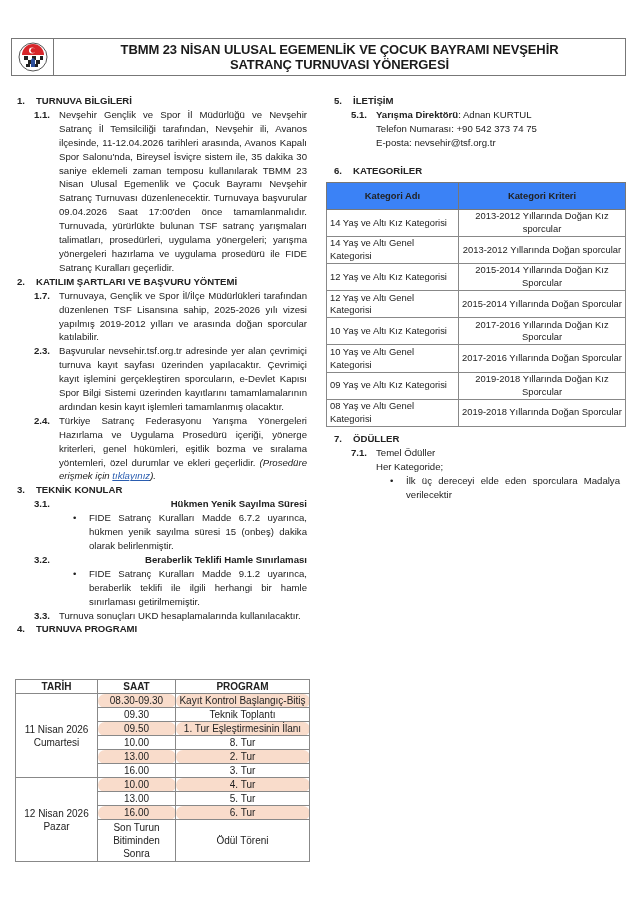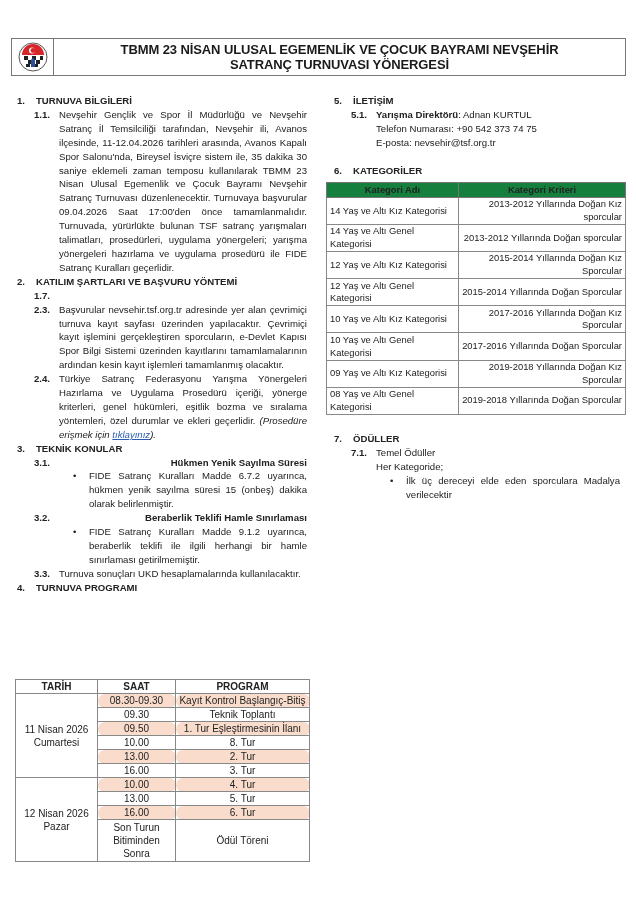--- a/index.html
+++ b/index.html
@@ -28,23 +28,23 @@
   .bold { font-weight: bold; }
 
   table { border-collapse: collapse; }
   .prog-table { position: absolute; left: 15px; top: 679px; width: 295px; font-size: 10px; }
   .prog-table th, .prog-table td { border: 1px solid #888; text-align: center; padding: 0 2px; height: 13.6px; line-height: 13px; }
   .prog-table th { font-weight: bold; background: #fff; }
   .prog-table td.date { background: #fff; }
   .prog-table tr.hl td.hlc { background: #f9dccb; border-radius: 7px; }
 
   .cat-table { position: absolute; left: 326px; top: 182px; width: 300px; font-size: 9.4px; }
-  .cat-table th { background: #15803d; border: 1px solid #777; height: 15px; line-height: 12px; font-weight: bold; }
+  .cat-table th { background: #3b82f6; border: 1px solid #777; height: 27px; line-height: 12px; font-weight: bold; }
   .cat-table td { border: 1px solid #888; height: 27.1px; line-height: 12.8px; padding: 0 3px; vertical-align: middle; }
-  .cat-table td.crit { text-align: right; }
+  .cat-table td.crit { text-align: center; }
 </style>
 </head>
 <body>
 
 <div class="header">
   <div class="logo-cell">
     <svg width="30" height="32" viewBox="0 0 30 32">
       <circle cx="15" cy="16" r="14" fill="#fff" stroke="#555" stroke-width="1"></circle>
       <path d="M4 14 A11 11 0 0 1 26 14 Z" fill="#d7262a"></path>
       <circle cx="14" cy="9.5" r="3" fill="#fff"></circle>
@@ -75,20 +75,21 @@
     <span class="sub-num">1.1.</span>
     <span class="sub-text">Nevşehir Gençlik ve Spor İl Müdürlüğü ve Nevşehir Satranç İl Temsilciliği tarafından, Nevşehir ili, Avanos ilçesinde, 11-12.04.2026 tarihleri arasında, Avanos Kapalı Spor Salonu'nda, Bireysel İsviçre sistem ile, 35 dakika 30 saniye eklemeli zaman temposu kullanılarak TBMM 23 Nisan Ulusal Egemenlik ve Çocuk Bayramı Nevşehir Satranç Turnuvası düzenlenecektir. Turnuvaya başvurular 09.04.2026 Saat 17:00'den önce tamamlanmalıdır. Turnuvada, yürürlükte bulunan TSF satranç yarışmaları talimatları, prosedürleri, uygulama yönergeleri; yarışma yönergeleri hazırlama ve uygulama prosedürü ile FIDE Satranç Kuralları geçerlidir.</span>
   </div>
 
   <div class="sec-head">
     <span class="sec-num">2.</span>
     <span>KATILIM ŞARTLARI VE BAŞVURU YÖNTEMİ</span>
   </div>
   <div class="sub">
     <span class="sub-num">1.7.</span>
+    <span class="sub-text">Turnuvaya, Gençlik ve Spor İl/İlçe Müdürlükleri tarafından düzenlenen TSF Lisansına sahip, 2025-2026 yılı vizesi yapılmış 2019-2012 yılları ve arasında doğan sporcular katılabilir.</span>
   </div>
   <div class="sub">
     <span class="sub-num">2.3.</span>
     <span class="sub-text">Başvurular nevsehir.tsf.org.tr adresinde yer alan çevrimiçi turnuva kayıt sayfası üzerinden yapılacaktır. Çevrimiçi kayıt işlemini gerçekleştiren sporcuların, e-Devlet Kapısı Spor Bilgi Sistemi üzerinden kayıtlarını tamamlamalarının ardından kesin kayıt işlemleri tamamlanmış olacaktır.</span>
   </div>
   <div class="sub">
     <span class="sub-num">2.4.</span>
     <span class="sub-text"><span>Türkiye Satranç Federasyonu Yarışma Yönergeleri Hazırlama ve Uygulama Prosedürü içeriği, yönerge kriterleri, genel hükümleri, eşitlik bozma ve sıralama yöntemleri, özel durumlar ve ekleri geçerlidir.</span> <span class="ital">(Prosedüre erişmek için </span><a class="link ital">tıklayınız</a><span class="ital">).</span></span>
   </div>
 

